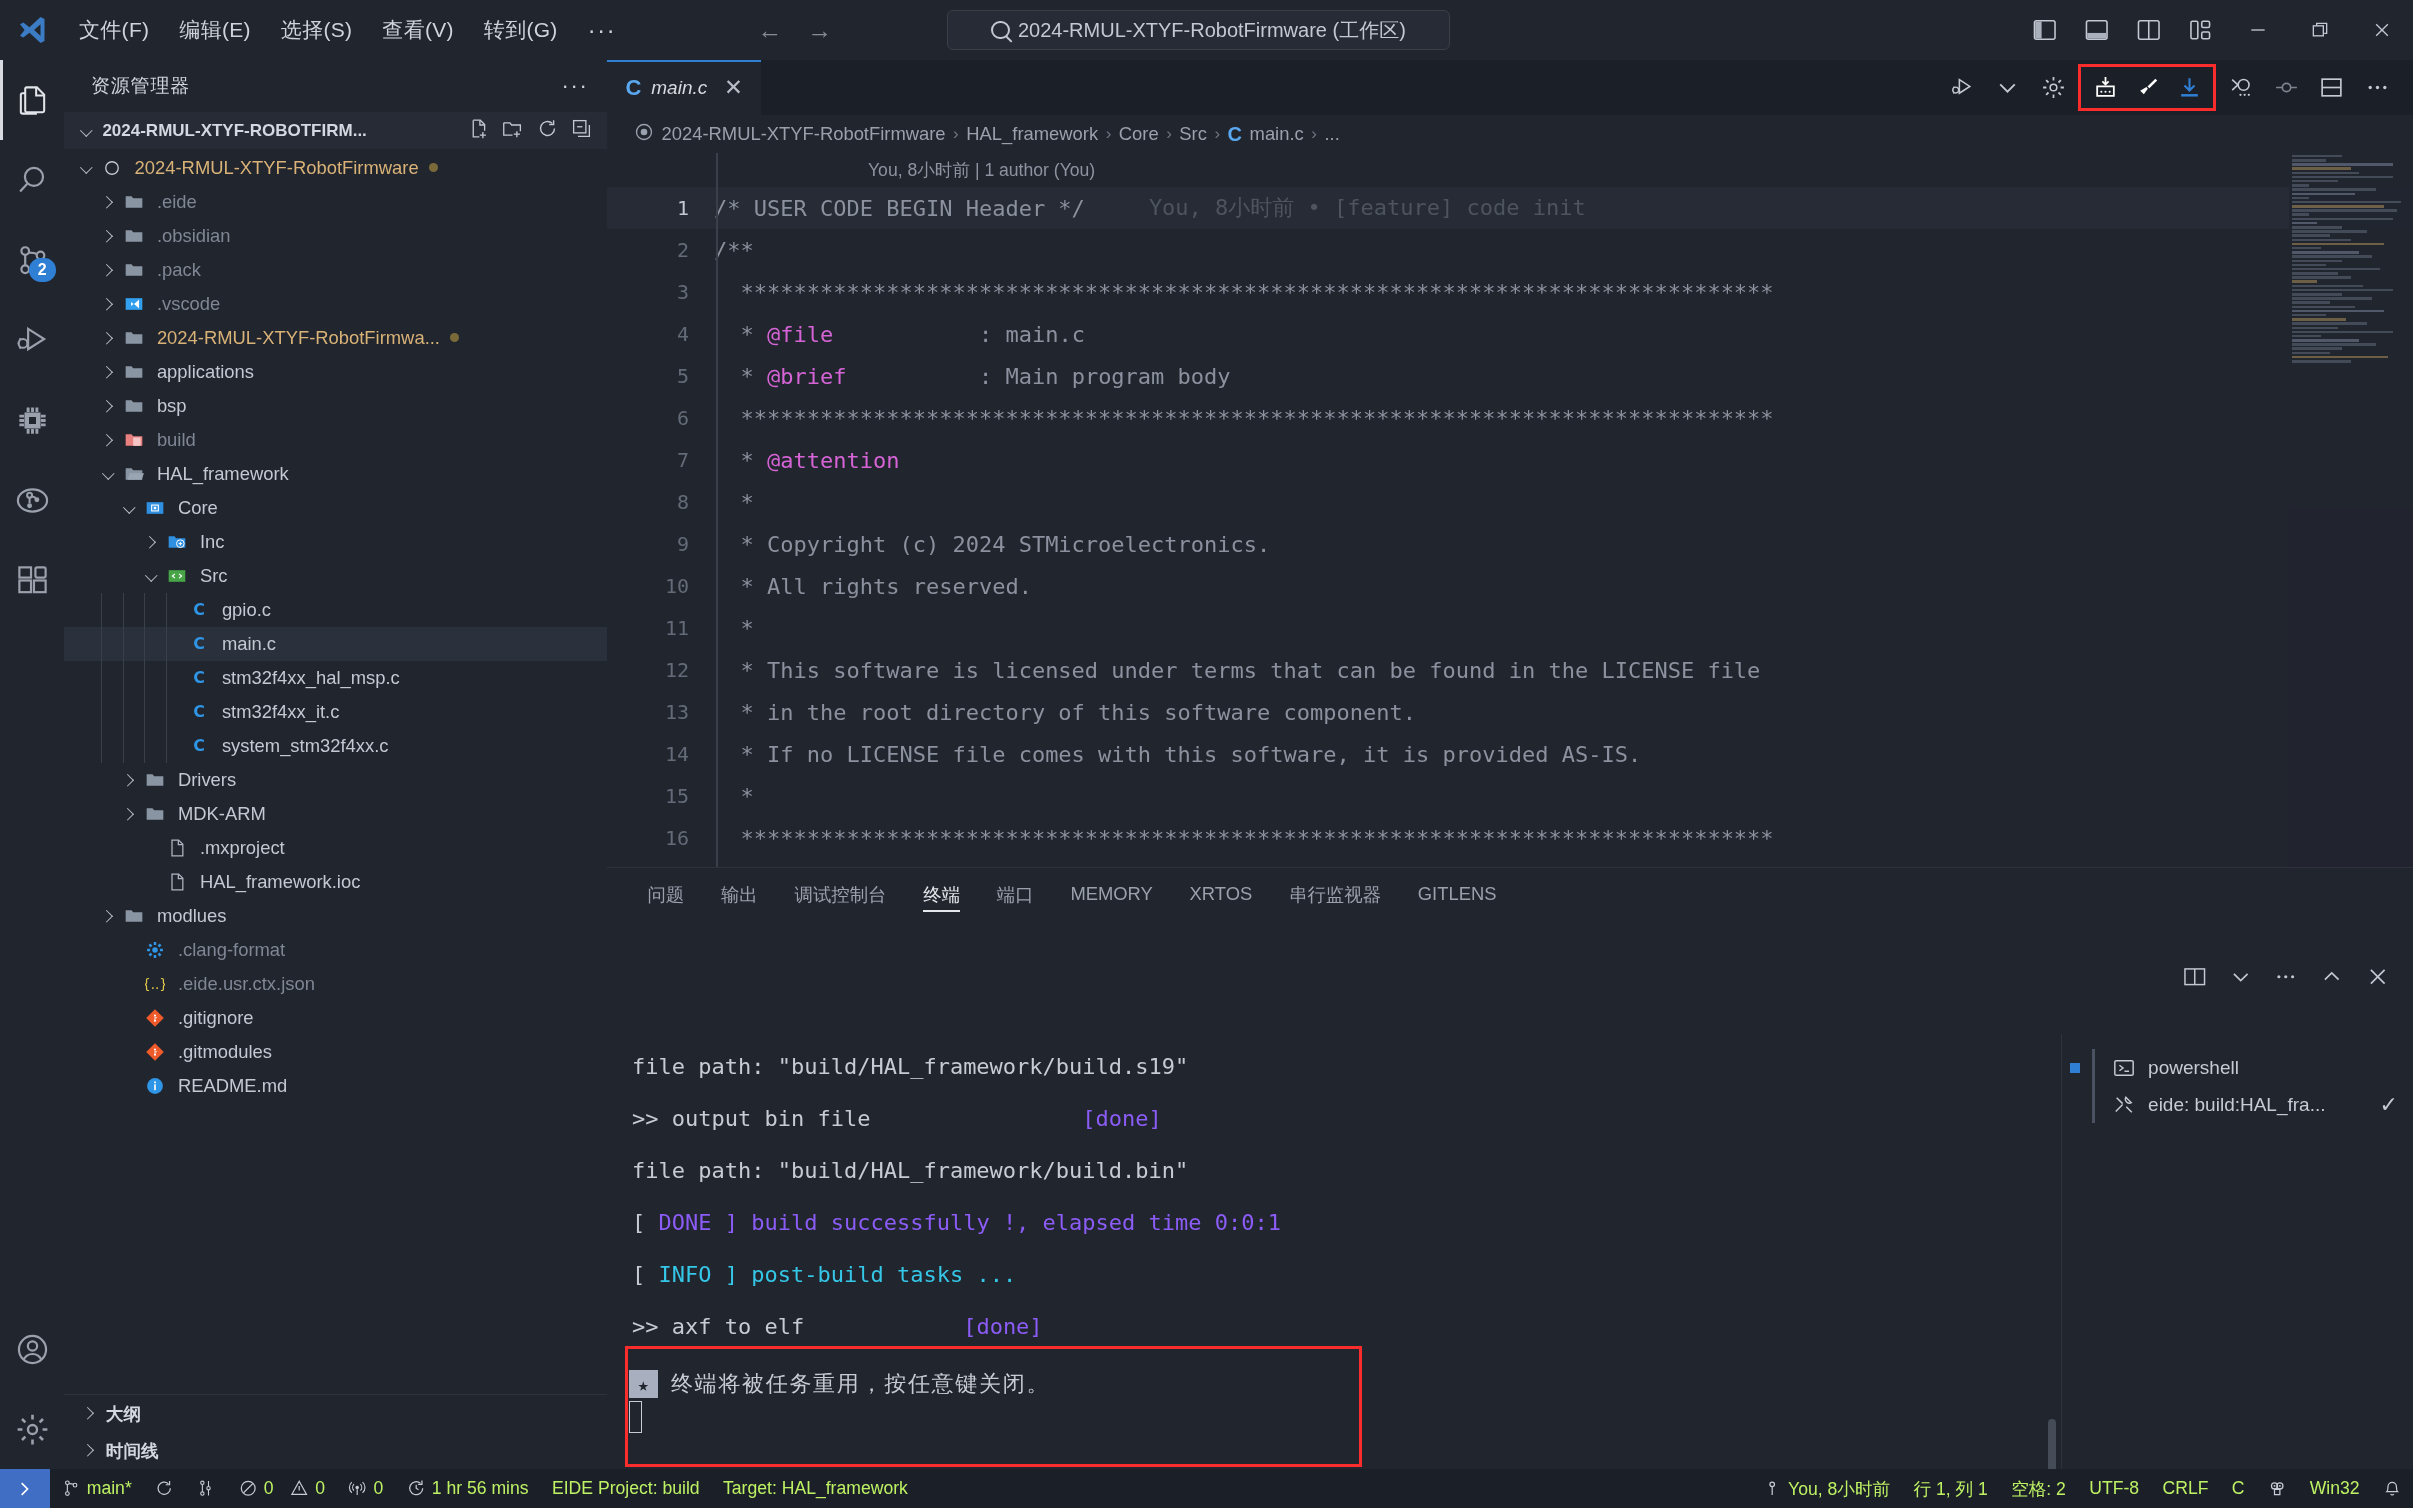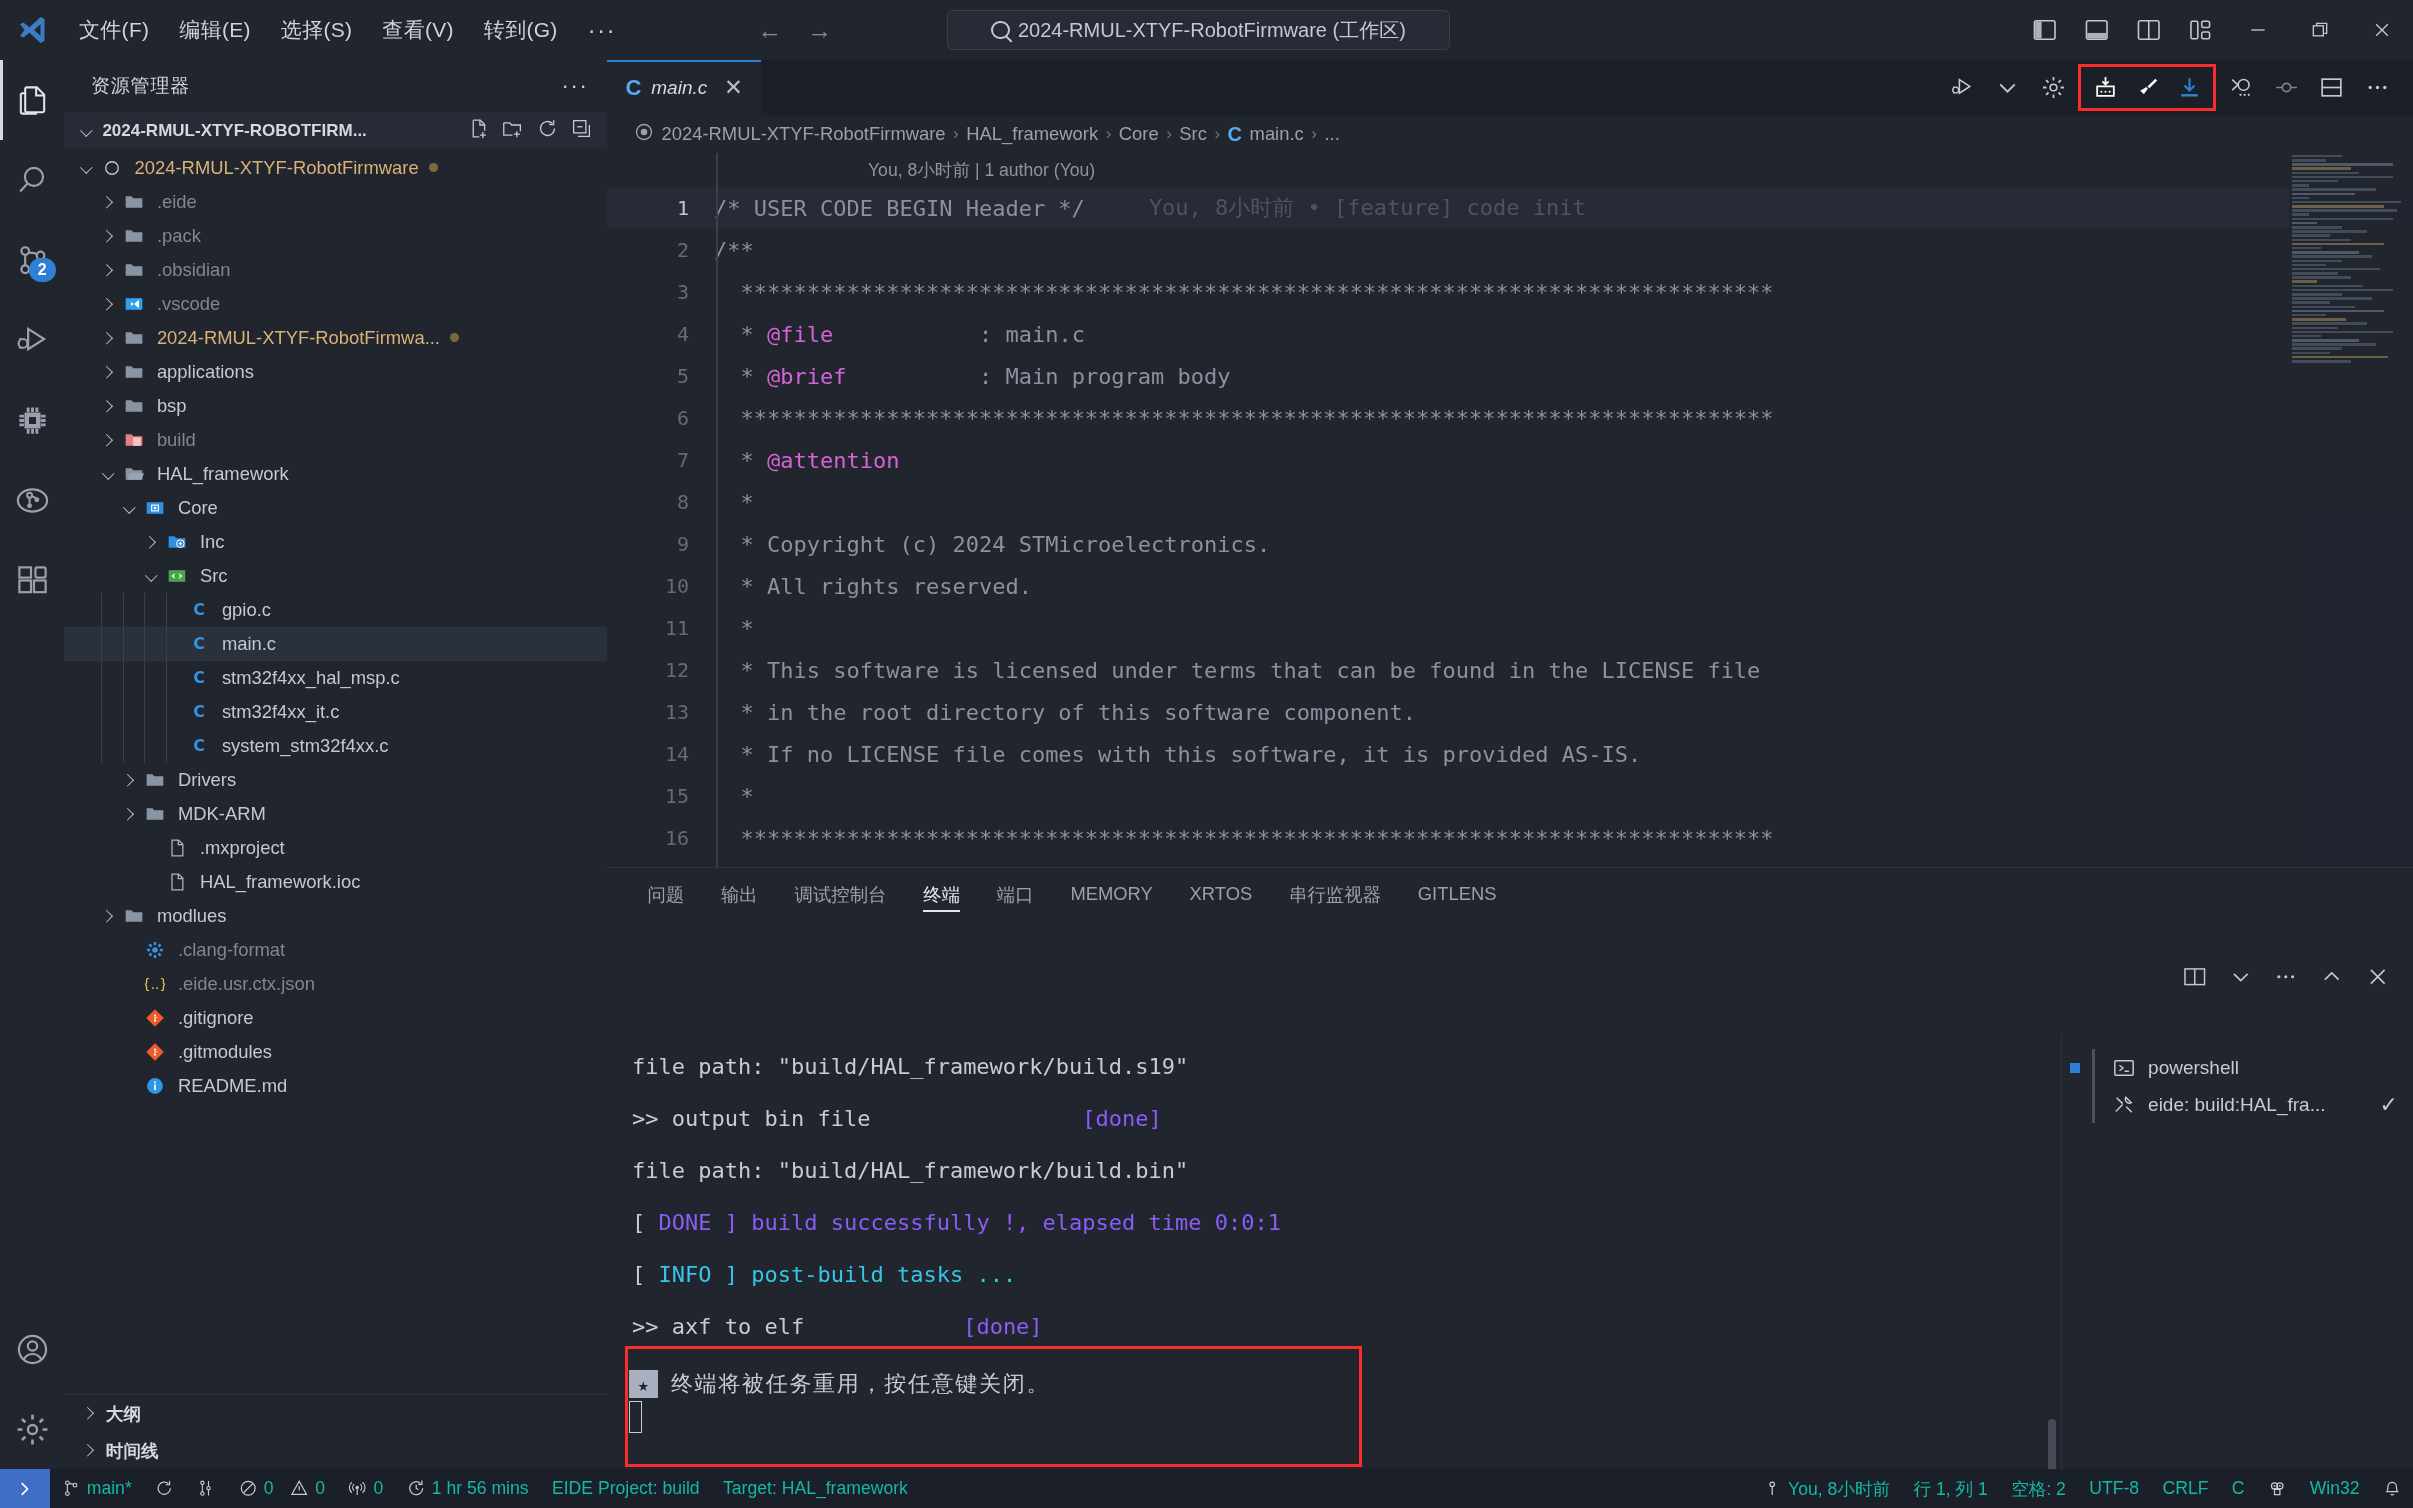--- a/index.html
+++ b/index.html
@@ -162,21 +162,21 @@
   .term-scroll { position: absolute; right: 5px; top: 385px; width: 8.4px; height: 134px; background: #454b57; border-radius: 4.2px;}
   .term-list { width: 352px; flex: 0 0 352px; border-left: 0.8px solid #2d323b; padding-top: 15px; }
   .tl-row { height: 37px; display: flex; align-items: center; font-size: 19px; color: #c6cbd4; position: relative; padding-left: 8.4px;}
   .tl-dot { width: 10px; height: 10px; background: #2f7fd4; margin-right: 11.7px; }
   .tl-bar { width: 2.5px; height: 37px; background: #4a5160; margin-right: 15px; }
   .tl-ico { width: 28.5px; display:flex; align-items:center; justify-content:center; margin-right: 10px;}
   .tl-ico svg { width: 22px; height: 22px; }
   .tl-check { margin-left: auto; margin-right: 15px; color: #c6cbd4; font-size: 22px;}
 
   
-  .statusbar { height: 39px; flex: 0 0 39px; background: #1b1f27; display: flex; align-items: center; font-size: 17.6px; color: #14b8a6;}
+  .statusbar { height: 39px; flex: 0 0 39px; background: #1b1f27; display: flex; align-items: center; font-size: 17.6px; color: #bef264;}
   .sb-remote { width: 50px; height: 39px; background: #3f6ec4; display:flex; align-items:center; justify-content:center;}
   .sb-remote svg { width: 20px; height: 20px;}
   .sb-item { display: flex; align-items: center; gap: 6.7px; padding: 0 11.7px; height: 39px; white-space: nowrap;}
   .sb-item svg { width: 18.4px; height: 18.4px; }
   .sb-spacer { margin-left: auto; }
 </style>
 </head>
 <body>
 
 <div id="app">
@@ -379,32 +379,32 @@
           </div>
           <div class="trow">
             <span class="twist" style="margin-left: 34px;">
               <span class="chev right"></span>
             </span>
             <span class="ficon">
               <svg viewBox="0 0 24 24">
                 <path d="M2 5h7l2 2.5h11V19H2z" fill="#8a95a3"></path>
               </svg>
             </span>
-            <span class="tlabel dim">.pack</span>
+            <span class="tlabel dim">.obsidian</span>
           </div>
           <div class="trow">
             <span class="twist" style="margin-left: 34px;">
               <span class="chev right"></span>
             </span>
             <span class="ficon">
               <svg viewBox="0 0 24 24">
                 <path d="M2 5h7l2 2.5h11V19H2z" fill="#8a95a3"></path>
               </svg>
             </span>
-            <span class="tlabel dim">.obsidian</span>
+            <span class="tlabel dim">.pack</span>
           </div>
           <div class="trow">
             <span class="twist" style="margin-left: 34px;">
               <span class="chev right"></span>
             </span>
             <span class="ficon">
               <svg viewBox="0 0 24 24">
                 <rect x="2" y="5" width="20" height="14" fill="#32a0ef"></rect>
                 <path d="M18 7l-6 5 6 5V7zM8.5 9.5l3 2.5-3 2.5z" fill="#fff"></path>
               </svg>

